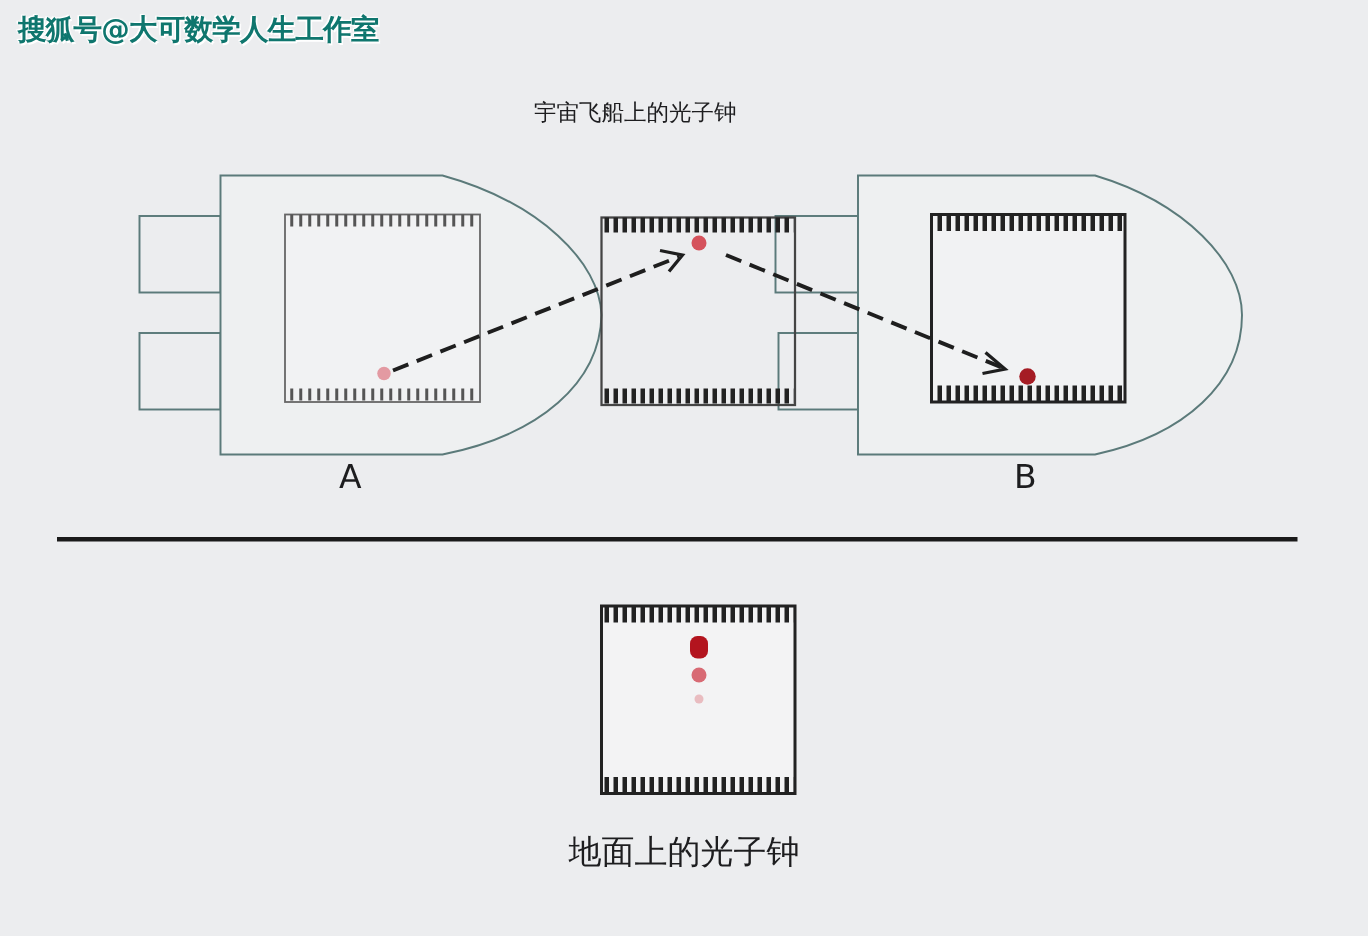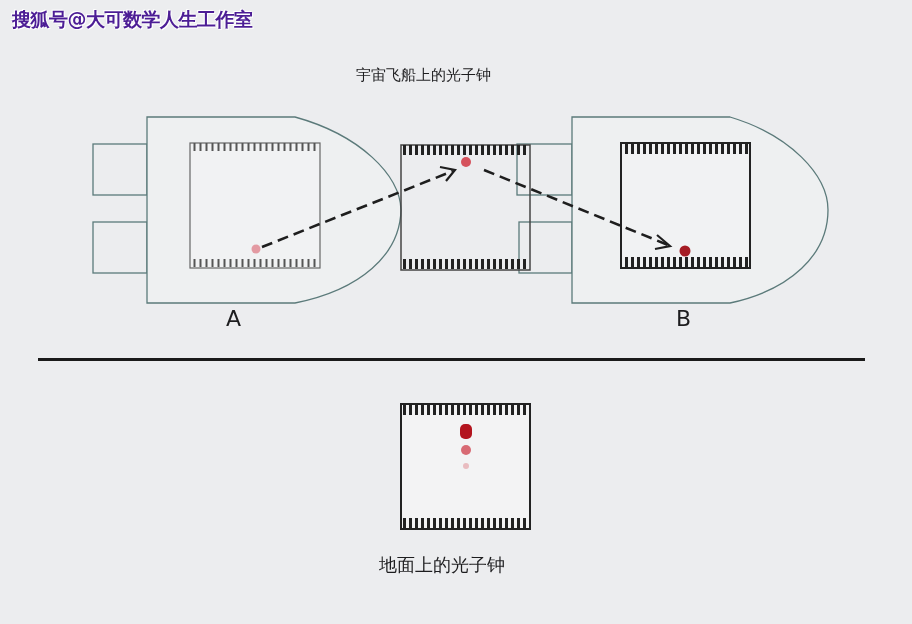--- a/index.html
+++ b/index.html
@@ -5,26 +5,26 @@
   html, body { margin: 0; padding: 0; }
   body {
     width: 912px; height: 624px; overflow: hidden;
     background: #ecedef;
     position: relative;
     font-family: "DejaVu Sans", "Liberation Sans", sans-serif;
   }
   #stage { position: absolute; left: 0; top: 0; width: 912px; height: 624px; }
   .lbl { position: absolute; color: #1d1d1f; white-space: nowrap; }
   .watermark {
-    left: 12px; top: 7px; font-size: 19px; font-weight: bold; color: #4c1d95;
+    left: 12px; top: 7px; font-size: 19px; font-weight: bold; color: #0f766e;
     text-shadow: 0 0 2px #fff, 0 0 2px #fff, 1px 1px 0 #fff, -1px -1px 0 #fff;
     letter-spacing: -0.5px;
   }
   .title-top { left: 356px; top: 66px; font-size: 15px; letter-spacing: 0px; }
-  .title-bottom { left: 379px; top: 553px; font-size: 18px; text-align: center; }
+  .title-bottom { left: 379px; top: 553px; font-size: 22px; text-align: center; }
   .letter { font-size: 22px; top: 306px; }
   .letter-a { left: 226px; }
   .letter-b { left: 676px; }
 </style>
 </head>
 <body>
 
 <div id="stage">
   <svg width="912" height="624" viewBox="0 0 912 624">
     <defs>

